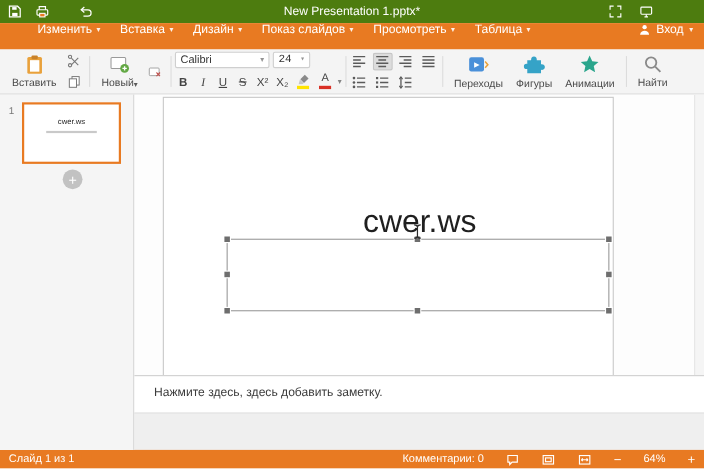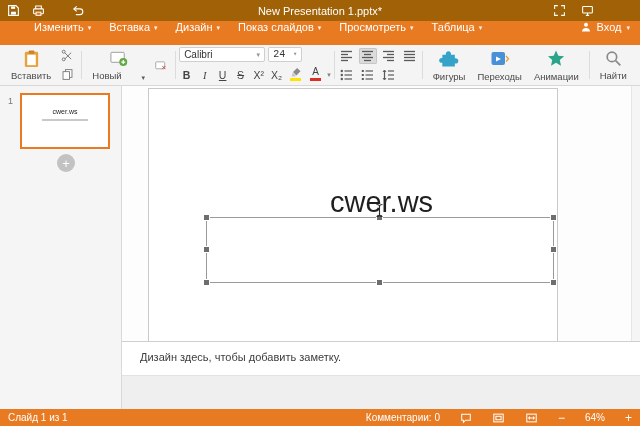--- a/index.html
+++ b/index.html
@@ -1,39 +1,39 @@
 <!DOCTYPE html>
 <html><head>
 <meta charset="utf-8">
 <style>
   * { box-sizing: border-box; margin: 0; padding: 0; }
   html,body { width:640px; height:426px; }
   body { font-family:"Liberation Sans", sans-serif; overflow:hidden; background:#fff; }
   .app { width:640px; height:426px; display:flex; flex-direction:column; overflow:hidden; }
 
   
-  .titlebar { flex:0 0 21px; background:#a16207; color:#fff; display:flex; align-items:center; padding:0 6px; }
+  .titlebar { flex:0 0 21px; background:#4d7c0f; color:#fff; display:flex; align-items:center; padding:0 6px; }
   .tb-left { width:130px; display:flex; align-items:center; gap:11px; }
   .tb-left .spaced { margin-left:14px; }
   .tb-title { flex:1; text-align:center; font-size:11px; white-space:nowrap; }
   .tb-right { width:130px; display:flex; justify-content:flex-end; align-items:center; gap:14px; padding-right:40px; }
   .hicon { display:inline-flex; width:14px; height:14px; align-items:center; justify-content:center; cursor:pointer; }
 
   .menubar { flex:0 0 23px; background:#E87A22; color:#fff; display:flex; align-items:center; padding:0 10px 12px 34px; }
   .menu-items { flex:1; display:flex; gap:18px; }
   .menu-item { display:flex; align-items:center; gap:4px; font-size:11px; cursor:pointer; white-space:nowrap; }
   .caret { font-size:7px; line-height:1; opacity:.9; }
   .login { display:flex; align-items:center; gap:5px; font-size:11px; cursor:pointer; }
 
   
   .toolbar { flex:0 0 39px; background:#F4F4F4; border-bottom:1px solid #D8D8D8; display:flex; align-items:stretch; padding:2px 4px; }
   .tb-group { display:flex; align-items:center; gap:2px; padding:0 2px; }
   .tb-sep { width:1px; background:#DCDCDC; margin:4px 3px; }
   .big-btn { display:flex; flex-direction:column; align-items:center; justify-content:center; gap:2px; padding:1px 5px; font-size:9.5px; color:#4a4a4a; border-radius:2px; cursor:pointer; white-space:nowrap; }
-  .lblrow { display:flex; align-items:flex-end; gap:20px; }
+  .lblrow { display:flex; align-items:flex-end; gap:0; }
   .small-col { display:flex; flex-direction:column; justify-content:center; gap:5px; }
   .small-btn { width:18px; height:14px; display:flex; align-items:center; justify-content:center; cursor:pointer; }
 
   .font-block, .para-block { display:flex; flex-direction:column; justify-content:center; gap:3px; }
   .row { display:flex; align-items:center; gap:3px; }
   .combo { height:15px; background:#fff; border:1px solid #CFCFCF; border-radius:2px; display:flex; align-items:center; font-size:10px; color:#333; padding:0 4px; cursor:pointer; }
   .combo .caret { color:#888; margin-left:auto; }
   .combo.font-name { width:86px; }
   .combo.font-size { width:34px;font-family:Liberation Mono, monospace; }
   .fmt-btn { min-width:15px; height:16px; display:flex; align-items:flex-end; justify-content:center; font-size:10.5px; color:#444; cursor:pointer; padding-bottom:1px; }
@@ -333,32 +333,32 @@
               <path d="M1 3l1.5-2L4 3M1 9l1.5 2L4 9" fill="none" stroke="#5a5a5a"></path>
             </svg>
         </span>
       </div>
     </div>
 
     <div class="tb-sep"></div>
 
     <div class="tb-group">
       <div class="big-btn">
-        <svg width="20" height="20" viewBox="0 0 24 24">
-            <path d="M4 9h4.2c-.3-2.6 1-4.2 3.1-4.2s3.4 1.6 3.1 4.2H19v4.2c2.6-.3 4.2 1 4.2 3.1 0 2.1-1.6 3.4-4.2 3.1V23H4v-4.5c-2.4.3-3.8-.9-3.8-2.8 0-1.9 1.4-3.1 3.8-2.8z" fill="#35A3C7" transform="translate(0,-2)"></path>
-          </svg>
-        <span>Фигуры</span>
-      </div>
-      <div class="big-btn">
         <svg width="20" height="20" viewBox="0 0 20 20">
             <rect x="1.5" y="3" width="13.5" height="13" rx="2" fill="#4A90D9"></rect>
             <path d="M6 7.5l5 2.5-5 2.5z" fill="#fff"></path>
             <path d="M16 7l2.5 2.8L16 12.6" stroke="#E9A13B" stroke-width="1.4" fill="none"></path>
           </svg>
         <span>Переходы</span>
+      </div>
+      <div class="big-btn">
+        <svg width="20" height="20" viewBox="0 0 24 24">
+            <path d="M4 9h4.2c-.3-2.6 1-4.2 3.1-4.2s3.4 1.6 3.1 4.2H19v4.2c2.6-.3 4.2 1 4.2 3.1 0 2.1-1.6 3.4-4.2 3.1V23H4v-4.5c-2.4.3-3.8-.9-3.8-2.8 0-1.9 1.4-3.1 3.8-2.8z" fill="#35A3C7" transform="translate(0,-2)"></path>
+          </svg>
+        <span>Фигуры</span>
       </div>
       <div class="big-btn">
         <svg width="20" height="20" viewBox="0 0 20 20">
             <path d="M10 1.5l2.4 5.2 5.7.6-4.3 3.8 1.2 5.6-5-2.9-5 2.9 1.2-5.6L2 7.3l5.7-.6z" fill="#2AA58C"></path>
           </svg>
         <span>Анимации</span>
       </div>
     </div>
 
     <div class="tb-sep"></div>
@@ -404,21 +404,21 @@
             <span class="text-cursor">
               <svg width="9" height="15" viewBox="0 0 9 15" fill="none" stroke="#2b2b2b" stroke-width="1.1">
                   <path d="M1.5 1.5c1.5 0 3 .4 3 2v8c0 1.6 1.5 2 3 2M7.5 1.5c-1.5 0-3 .4-3 2v8c0 1.6-1.5 2-3 2"></path>
                 </svg>
             </span>
           </div>
         </div>
         <div class="v-scroll"></div>
       </div>
       <div class="notes">
-        <div class="notes-text">Дизайн здесь, чтобы добавить заметку.</div>
+        <div class="notes-text">Нажмите здесь, здесь добавить заметку.</div>
         <div class="notes-filler"></div>
       </div>
     </div>
 
   </div>
 
   <div class="statusbar">
     <span class="sb-left">Слайд 1 из 1</span>
     <div class="sb-right">
       <span>Комментарии: 0</span>

